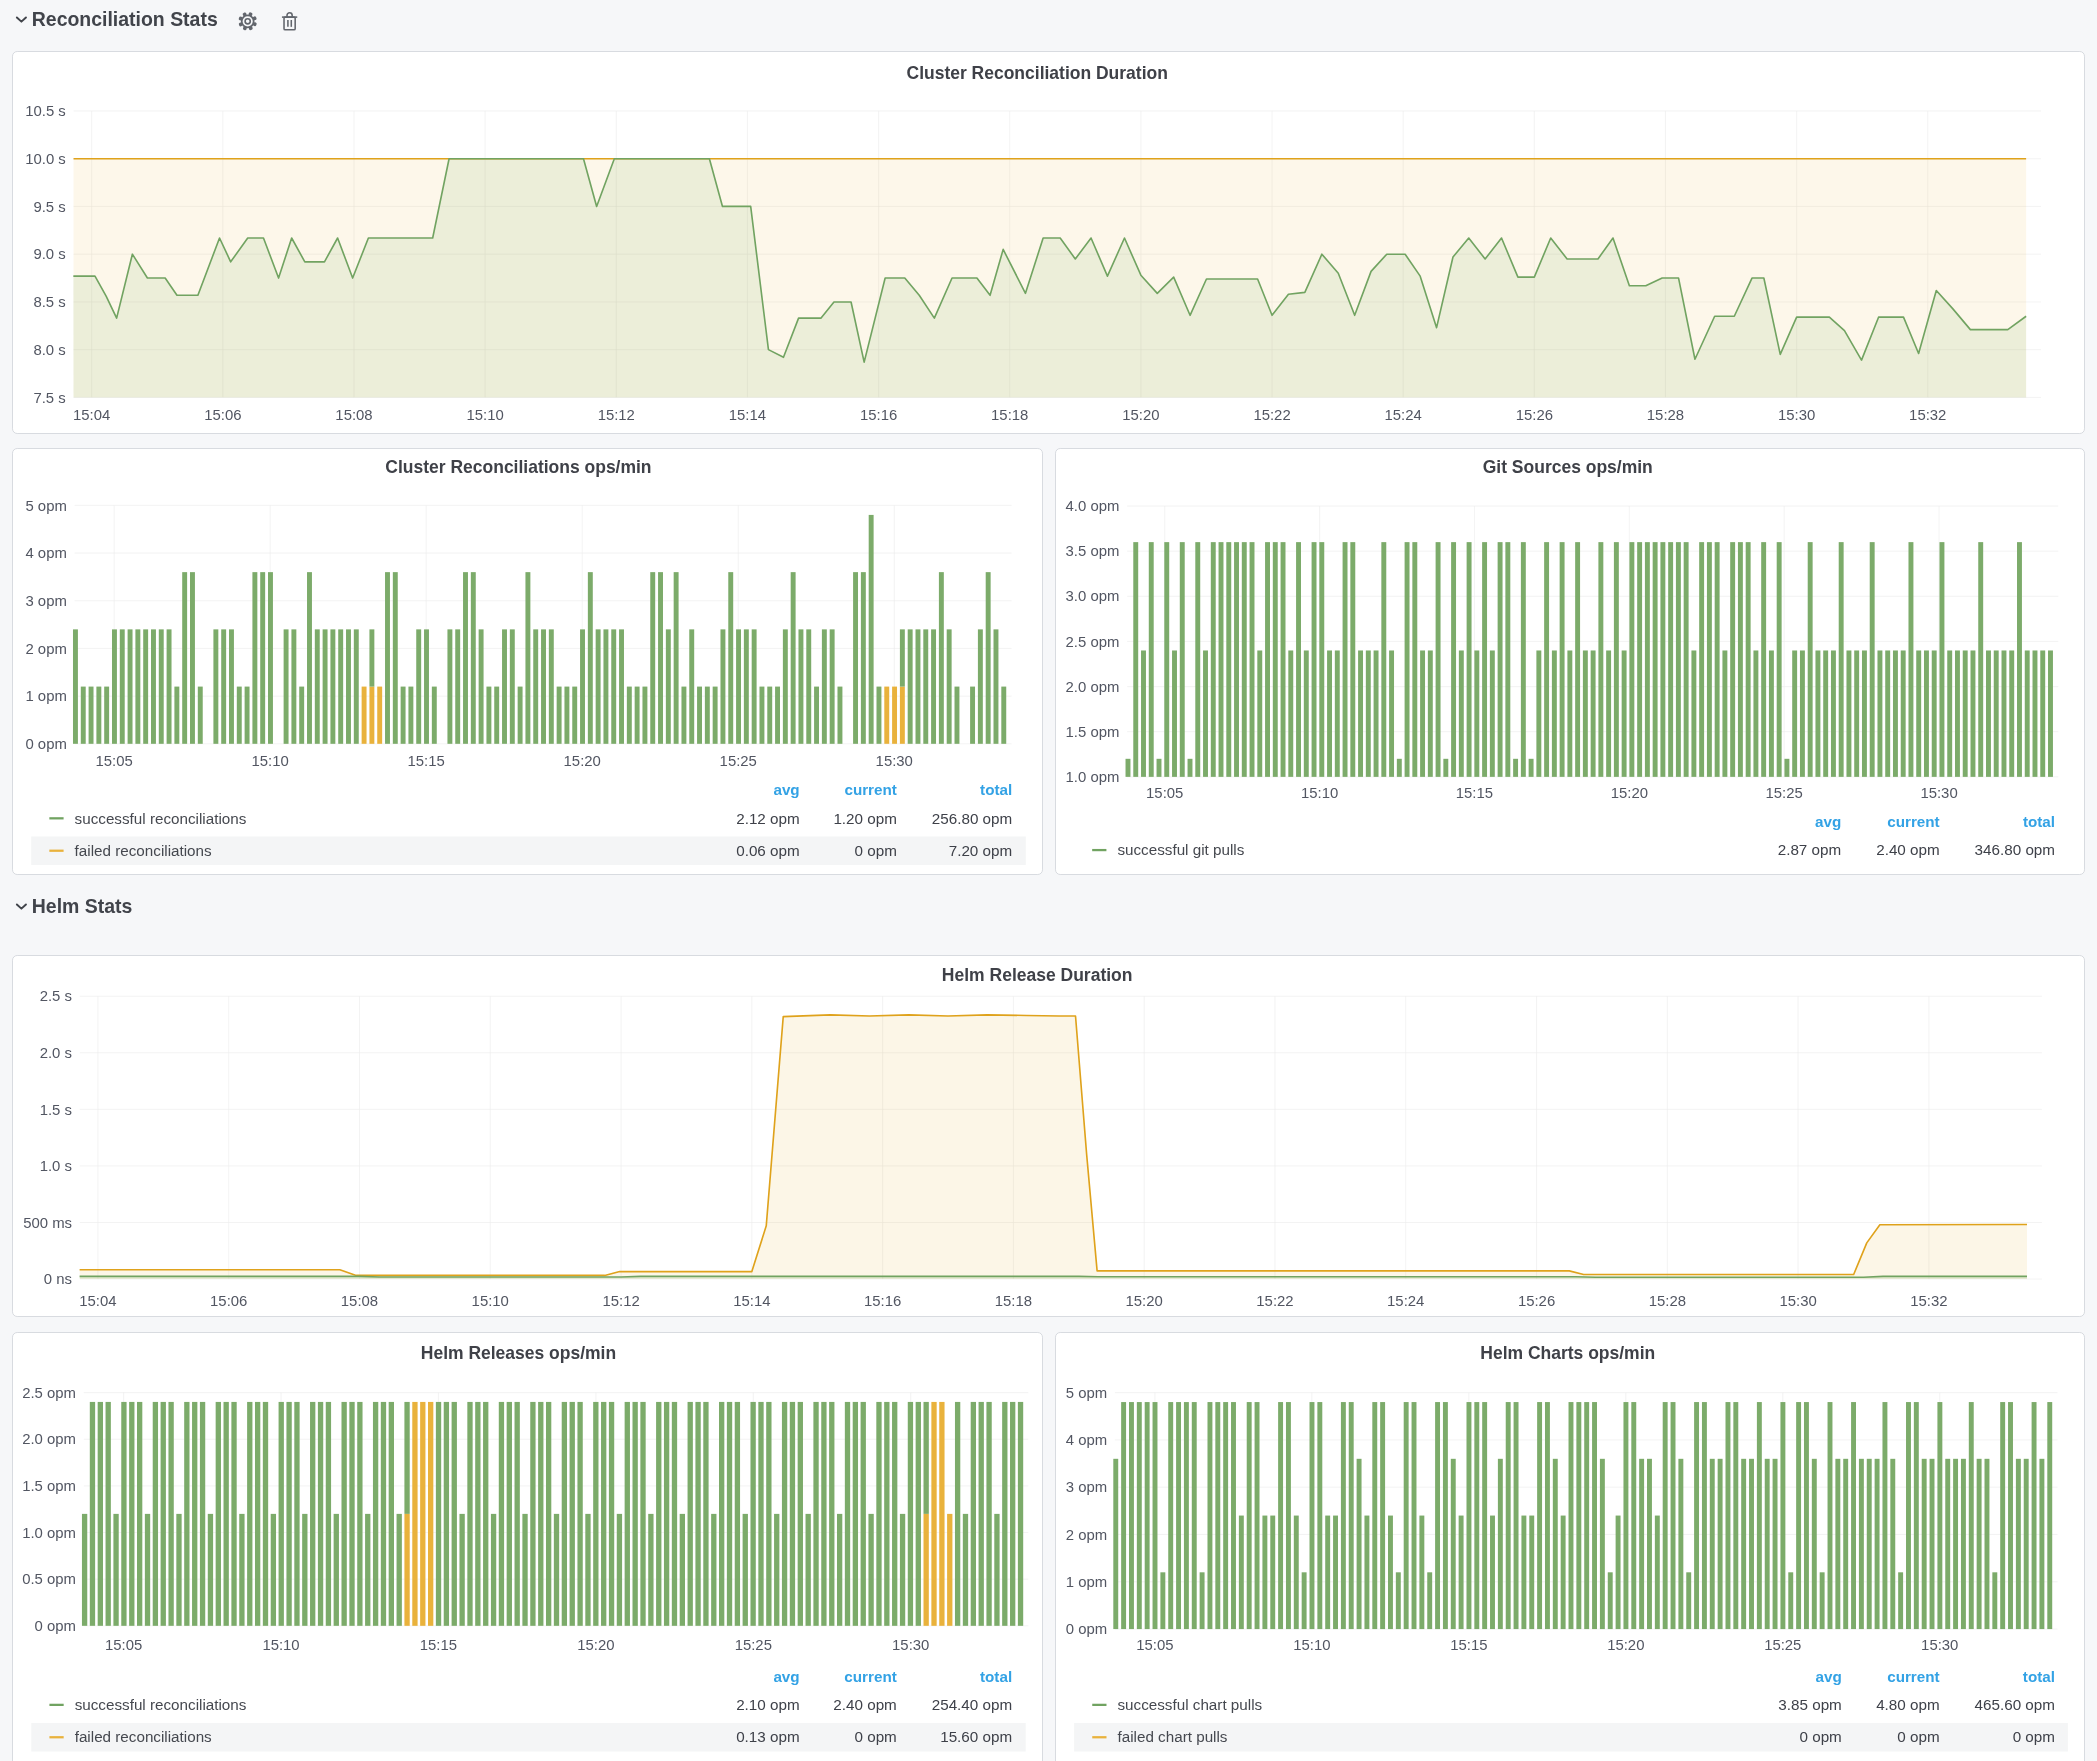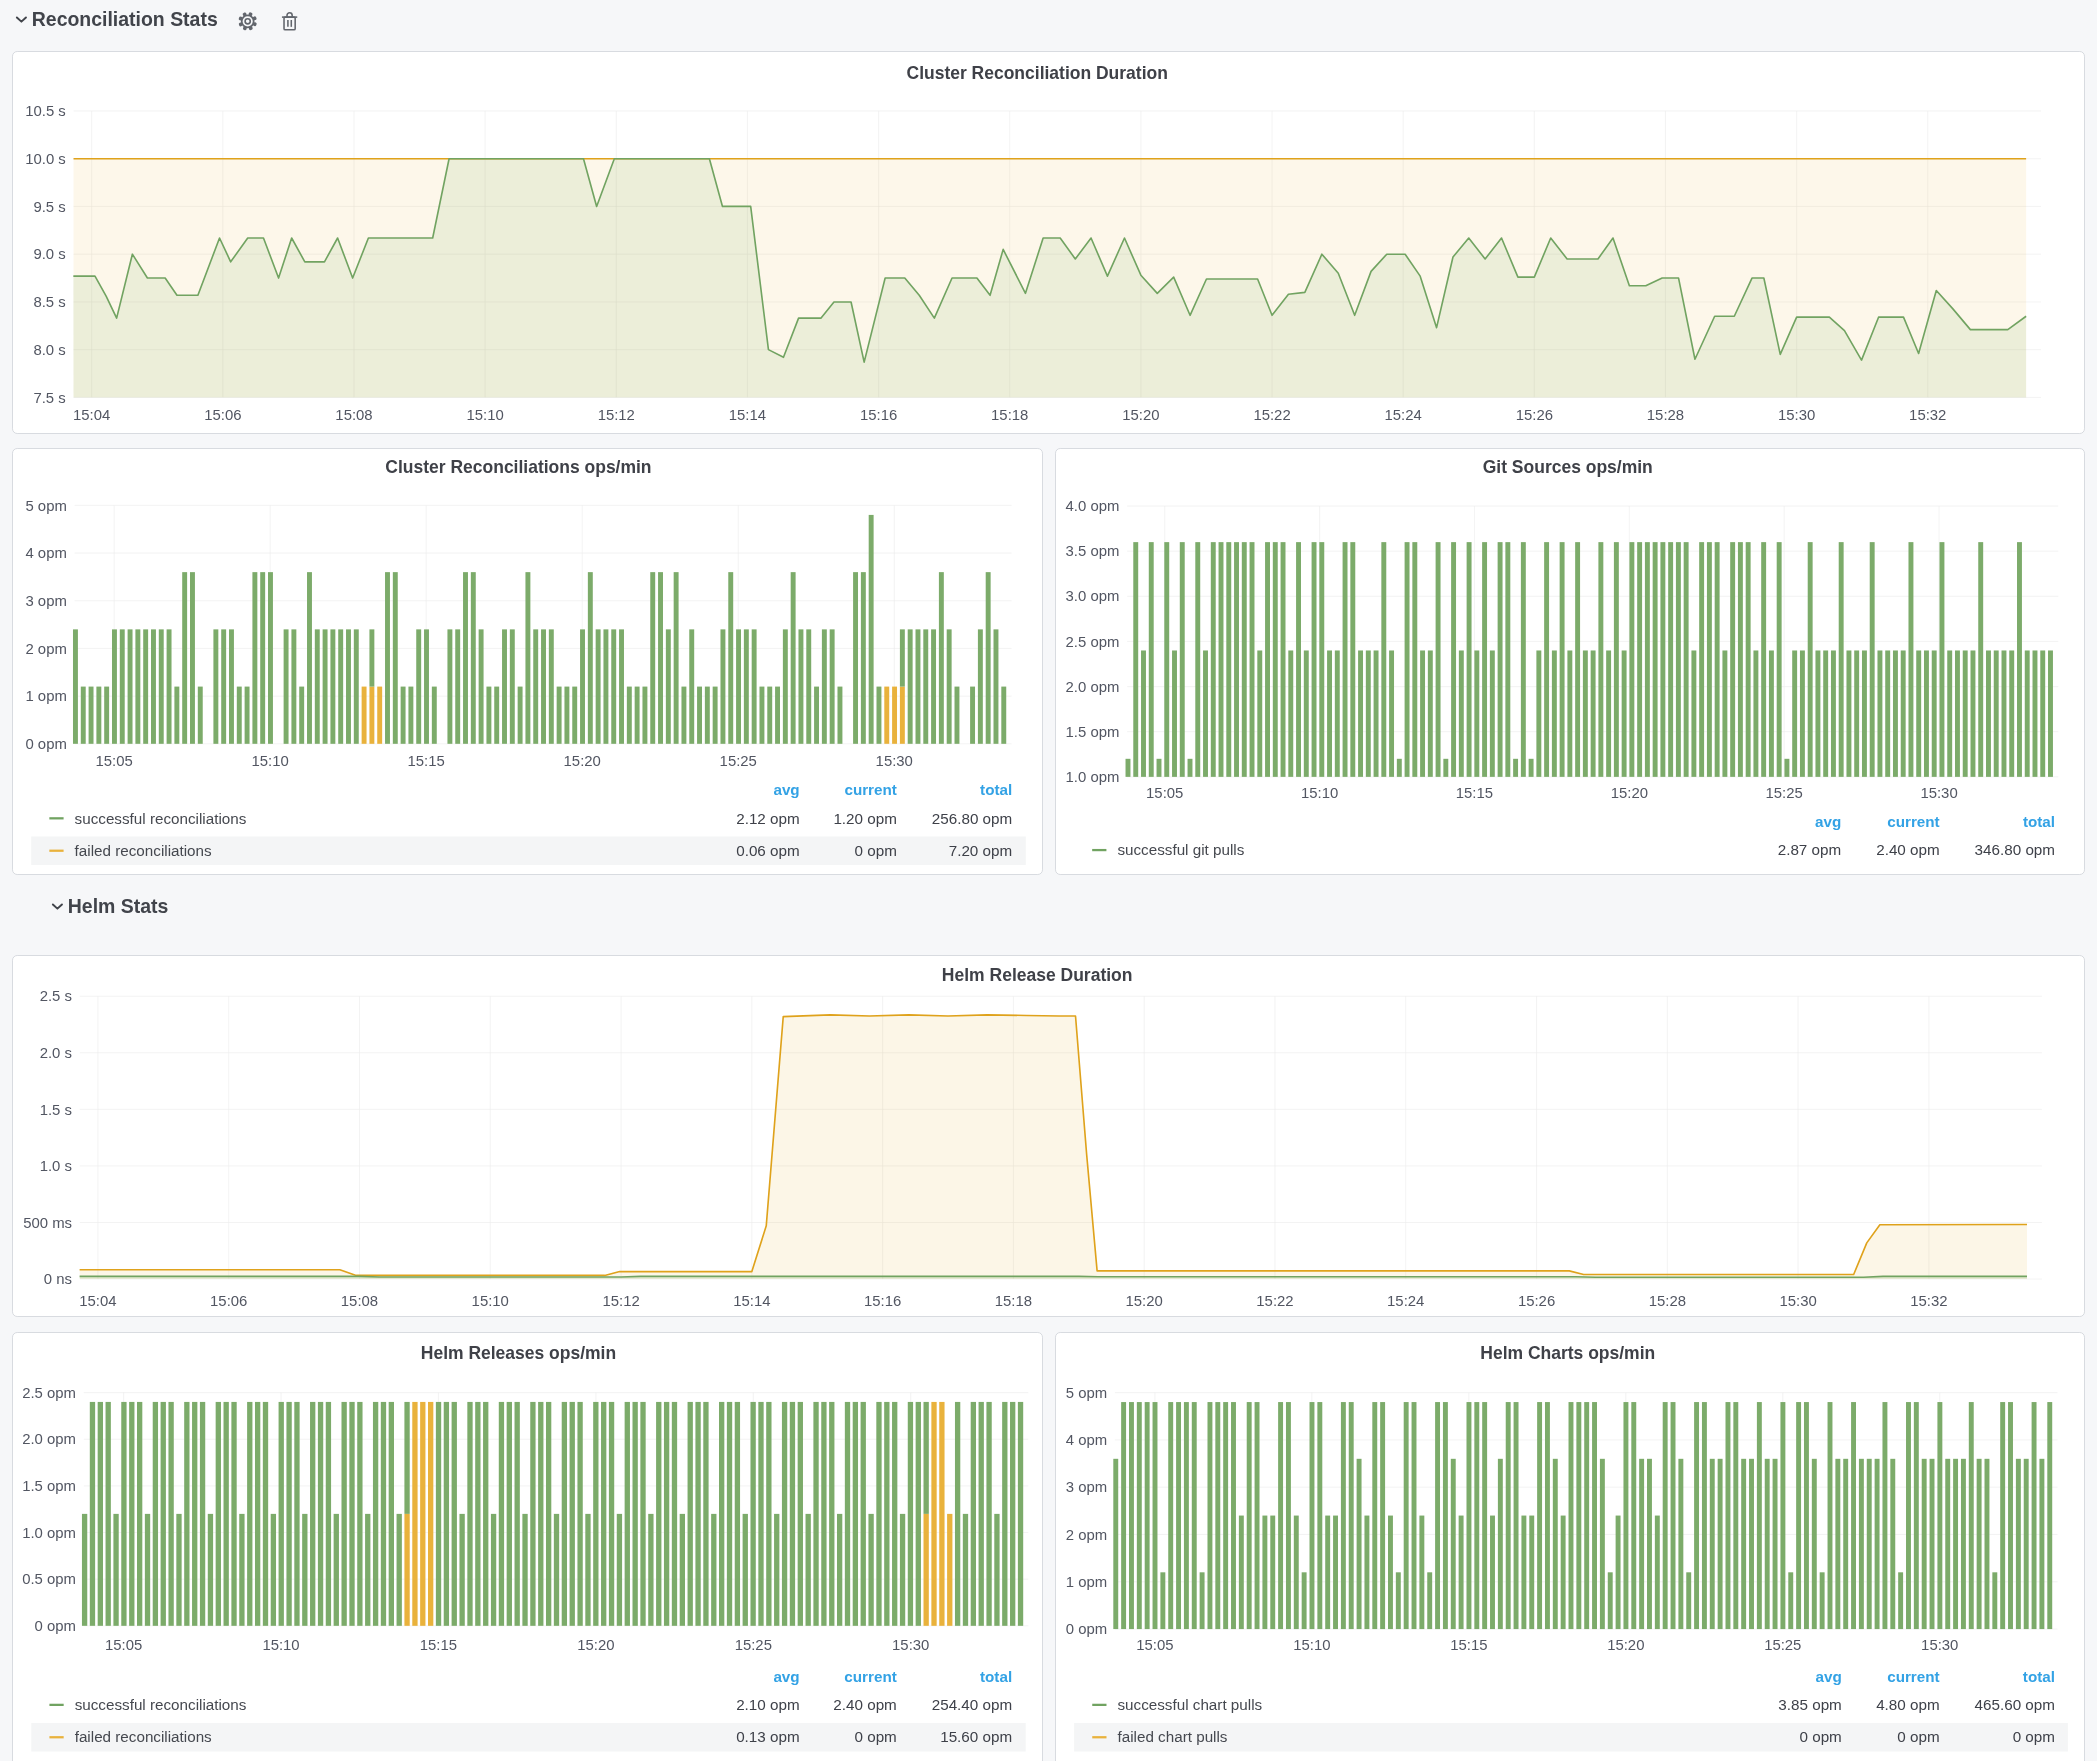--- a/index.html
+++ b/index.html
@@ -395,21 +395,21 @@
       <text x="1211.0" y="583.0" font-size="23.5" fill="#33a2e5" text-anchor="end" font-weight="bold" font-family="Liberation Sans, sans-serif">avg</text>
       <text x="1363.0" y="583.0" font-size="23.5" fill="#33a2e5" text-anchor="end" font-weight="bold" font-family="Liberation Sans, sans-serif">current</text>
       <text x="1541.0" y="583.0" font-size="23.5" fill="#33a2e5" text-anchor="end" font-weight="bold" font-family="Liberation Sans, sans-serif">total</text>
       <line x1="55.0" y1="619.0" x2="77.0" y2="619.0" stroke="#71a361" stroke-width="3.5"></line>
       <text x="94.0" y="627.0" font-size="23.5" fill="#45484f" text-anchor="start" font-weight="normal" font-family="Liberation Sans, sans-serif">successful git pulls</text>
       <text x="1211.0" y="627.0" font-size="23.5" fill="#3e4149" text-anchor="end" font-weight="normal" font-family="Liberation Sans, sans-serif">2.87 opm</text>
       <text x="1363.0" y="627.0" font-size="23.5" fill="#3e4149" text-anchor="end" font-weight="normal" font-family="Liberation Sans, sans-serif">2.40 opm</text>
       <text x="1541.0" y="627.0" font-size="23.5" fill="#3e4149" text-anchor="end" font-weight="normal" font-family="Liberation Sans, sans-serif">346.80 opm</text>
     </svg>
   </div>
-<div style="position:absolute;left:0px;top:891px;height:31px;width:584px;margin-left:36px;">
+<div style="position:absolute;left:0px;top:891px;height:31px;width:584px;">
     <svg width="584" height="34" viewBox="0 0 900 52" style="position:absolute;left:0;top:0">
       <path d="M 26 20.5 L 33 27 L 40 20.5" stroke="#41444b" stroke-width="3.0" fill="none" stroke-linecap="round" stroke-linejoin="round"></path>
       <text x="49.0" y="34.0" font-size="30" fill="#41444b" text-anchor="start" font-weight="bold" font-family="Liberation Sans, sans-serif">Helm Stats</text>
     </svg>
   </div>
 <div style="position:absolute;left:11.7px;top:955px;width:2073px;height:362px;background:#fff;border:0.6px solid #d8dbe0;border-radius:5.2px;box-sizing:border-box;">
     <svg width="2073" height="362" viewBox="0 0 3196 558" style="position:absolute;left:0;top:0">
       <line x1="103.0" y1="62.0" x2="3128.0" y2="62.0" stroke="#ececec" stroke-width="1"></line>
       <line x1="103.0" y1="149.2" x2="3128.0" y2="149.2" stroke="#ececec" stroke-width="1"></line>
       <line x1="103.0" y1="236.4" x2="3128.0" y2="236.4" stroke="#ececec" stroke-width="1"></line>

